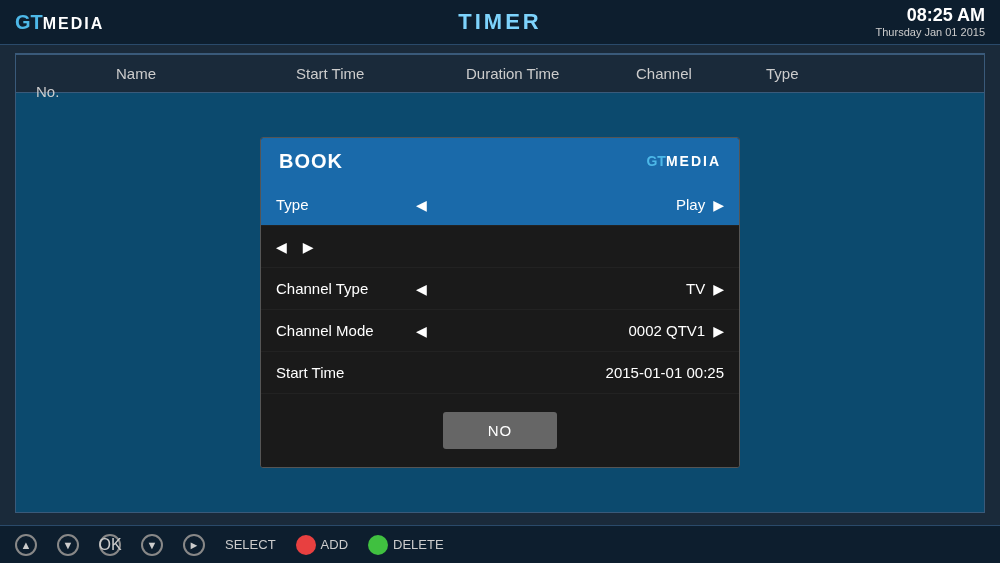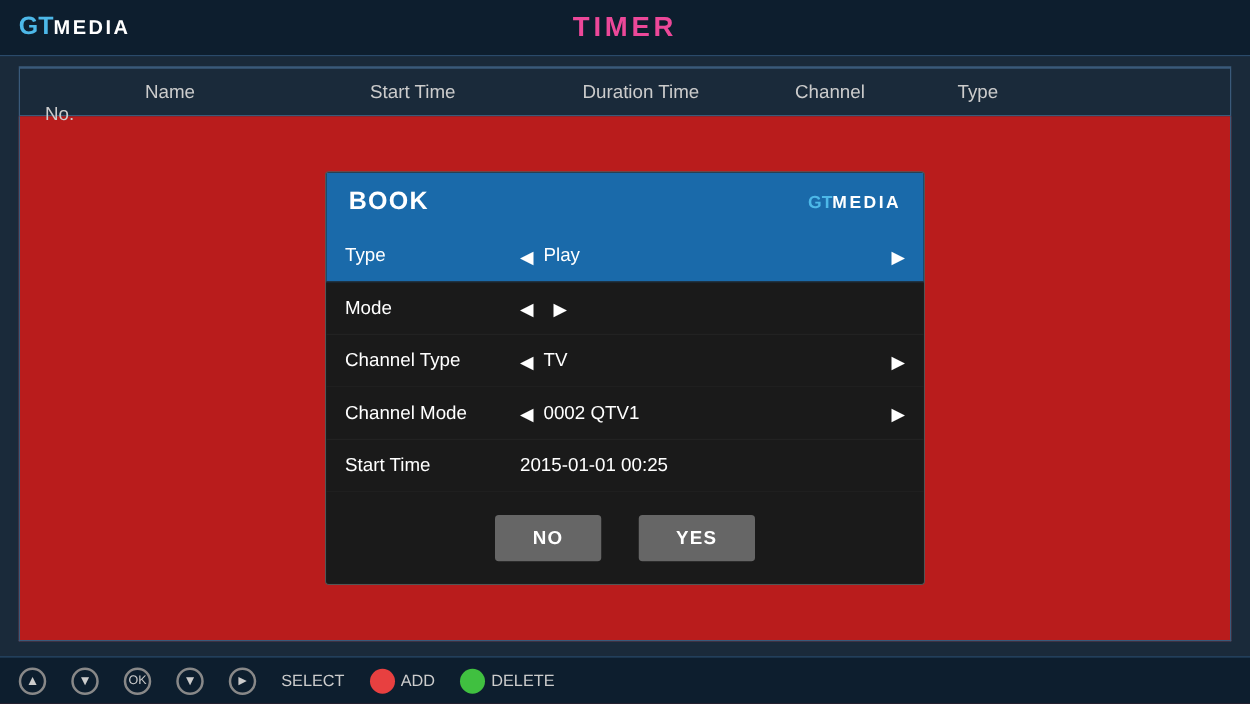--- a/index.html
+++ b/index.html
@@ -36,21 +36,21 @@
       color: #4db8e8;
     }
     #logo span.media {
       color: #fff;
       font-size: 16px;
       letter-spacing: 2px;
     }
     #title {
       font-size: 22px;
       font-weight: bold;
-      color: #ec4899;
+      color: #7dd3fc;
       letter-spacing: 3px;
     }
     #clock-area {
       position: absolute;
       right: 15px;
       top: 5px;
       text-align: right;
     }
     #clock-time {
       font-size: 18px;
@@ -78,21 +78,21 @@
     .th-no { width: 80px; margin-top: 36px; }
     .th-name { width: 180px; }
     .th-start { width: 170px; }
     .th-duration { width: 170px; }
     .th-repeat { width: 130px; }
     .th-type { flex: 1; }
 
     
     #main-area {
       margin: 0 15px;
-      background: #b91c1c;
+      background: #0c4a6e;
       border: 1px solid #3a5a7a;
       border-top: none;
       height: 420px;
       display: flex;
       align-items: center;
       justify-content: center;
     }
 
     
     #dialog {
@@ -148,21 +148,21 @@
       color: #fff;
     }
     .row-arrow-left {
       color: #fff;
       font-size: 14px;
       cursor: pointer;
       margin-right: 8px;
     }
     .row-value {
       flex: 1;
-      text-align: left;
+      text-align: right;
       color: #fff;
       font-size: 15px;
     }
     .row-arrow-right {
       color: #fff;
       font-size: 14px;
       cursor: pointer;
       margin-left: 8px;
     }
     .no-arrows .row-label {
@@ -174,23 +174,23 @@
       background: #1a1a1a;
       display: flex;
       justify-content: center;
       gap: 30px;
       padding: 18px 0;
     }
     .dialog-btn {
       background: #666;
       color: #fff;
       border: none;
-      padding: 10px 30px;
+      padding: 10px 45px;
       font-size: 15px;
-      font-weight: bold;
+      font-weight: normal;
       cursor: pointer;
       border-radius: 3px;
       letter-spacing: 1px;
     }
 
     
     #footer {
       position: absolute;
       bottom: 0;
       left: 0;
@@ -230,20 +230,24 @@
     .dot-green { background: #40c040; }
   </style>
 </head>
 <body>
 
 <div id="header">
   <div id="logo">
     <span class="gt">GT</span><span class="media">MEDIA</span>
   </div>
   <div id="title">TIMER</div>
+  <div id="clock-area">
+    <div id="clock-time">08:25  AM</div>
+    <div id="clock-date">Thursday  Jan 01 2015</div>
+  </div>
 </div>
 
 <div id="table-header">
   <div class="th-no">No.</div>
   <div class="th-name">Name</div>
   <div class="th-start">Start Time</div>
   <div class="th-duration">Duration Time</div>
   <div class="th-repeat">Channel</div>
   <div class="th-type">Type</div>
 </div>
@@ -260,21 +264,20 @@
     </div>
 
     <div class="dialog-row active">
       <div class="row-label">Type</div>
       <div class="row-arrow-left">◀</div>
       <div class="row-value">Play</div>
       <div class="row-arrow-right">▶</div>
     </div>
 
     <div class="dialog-row inactive">
-      <div class="row-label">Mode</div>
       <div class="row-arrow-left">◀</div>
       <div class="row-arrow-right">▶</div>
     </div>
 
     <div class="dialog-row inactive">
       <div class="row-label">Channel Type</div>
       <div class="row-arrow-left">◀</div>
       <div class="row-value">TV</div>
       <div class="row-arrow-right">▶</div>
     </div>
@@ -286,35 +289,34 @@
       <div class="row-arrow-right">▶</div>
     </div>
 
     <div class="dialog-row inactive no-arrows">
       <div class="row-label">Start Time</div>
       <div class="row-value">2015-01-01 00:25</div>
     </div>
 
     <div id="dialog-buttons">
       <button class="dialog-btn">NO</button>
-      <button class="dialog-btn">YES</button>
     </div>
 
   </div>
 </div>
 
 <div id="footer">
   <div class="footer-control">
     <div class="nav-circle">▲</div>
   </div>
   <div class="footer-control">
     <div class="nav-circle">▼</div>
   </div>
   <div class="footer-control">
-    <div class="nav-circle" style="font-size:10px;">OK</div>
+    <div class="nav-circle" style="font-size:16px;">OK</div>
   </div>
   <div class="footer-control">
     <div class="nav-circle">▼</div>
   </div>
   <div class="footer-control">
     <div class="nav-circle">►</div>
   </div>
   <div class="footer-control">
     <span>SELECT</span>
   </div>

